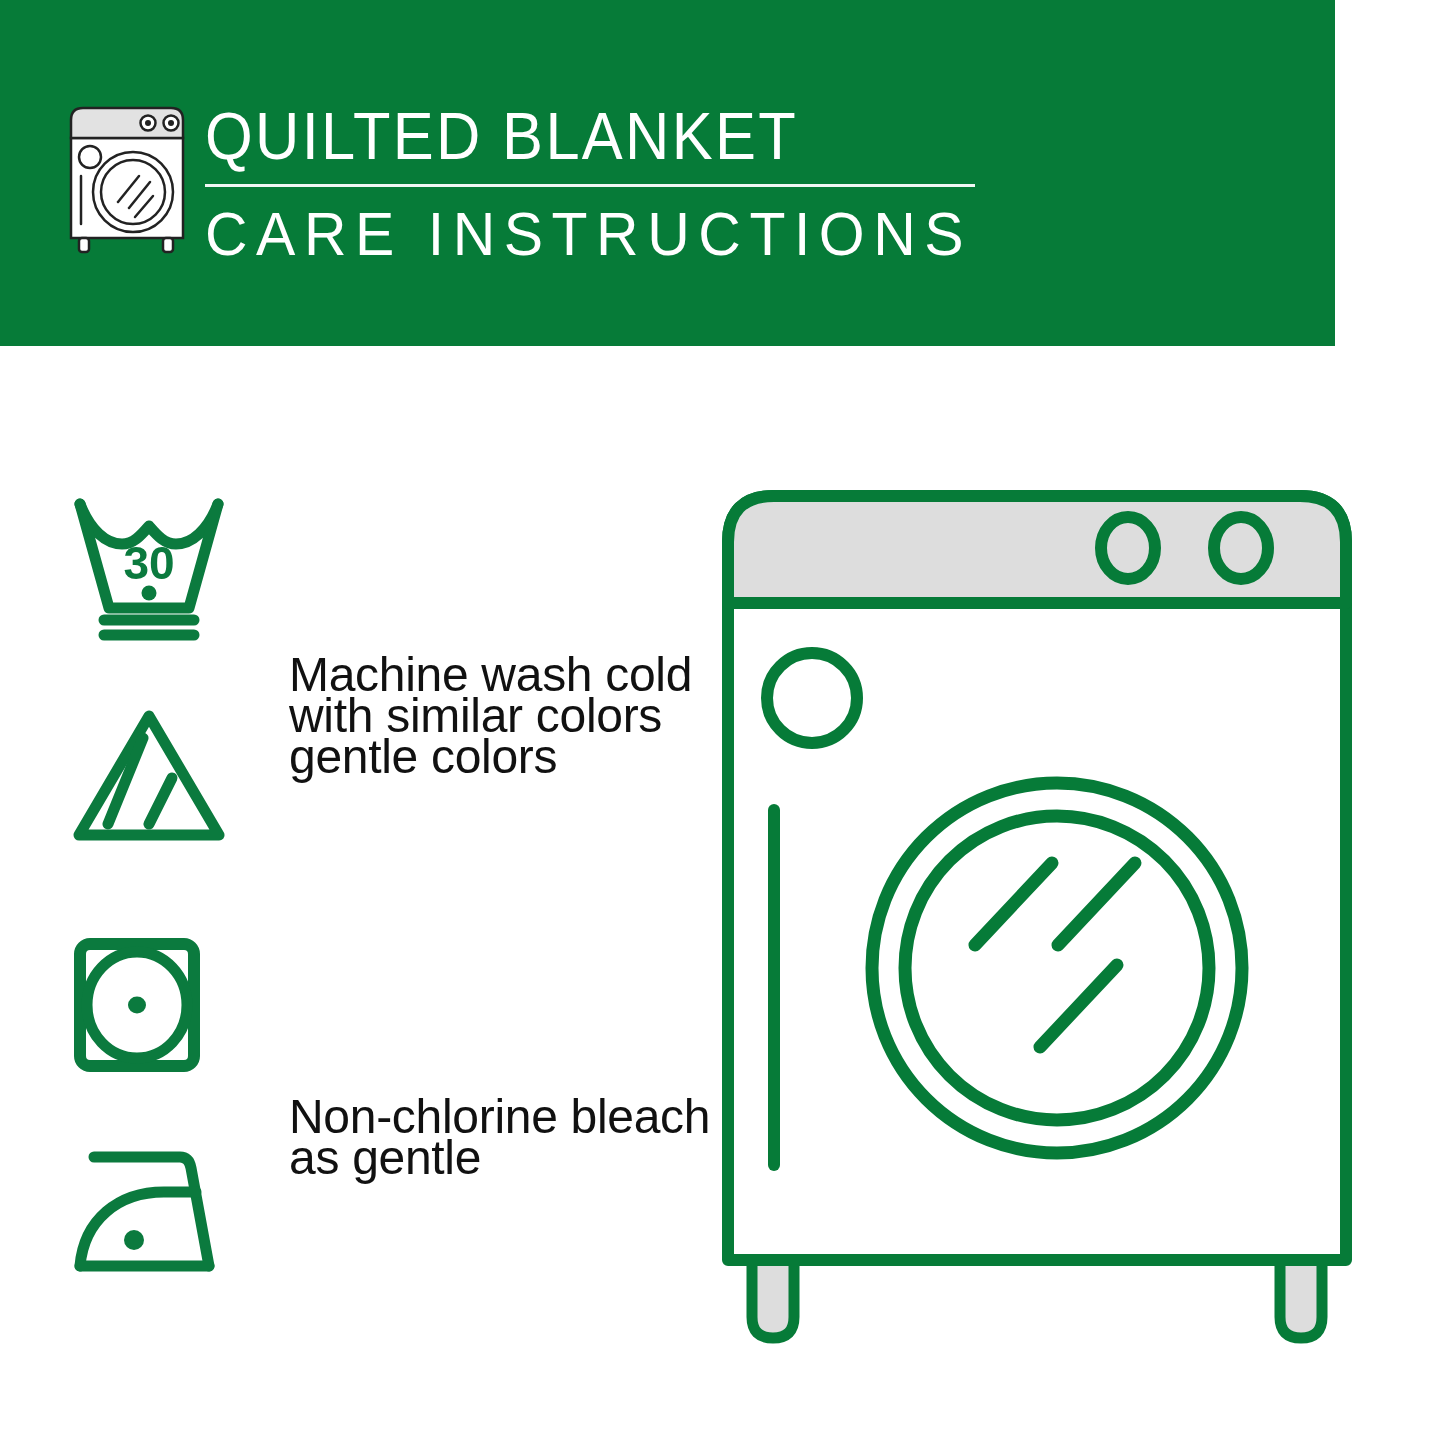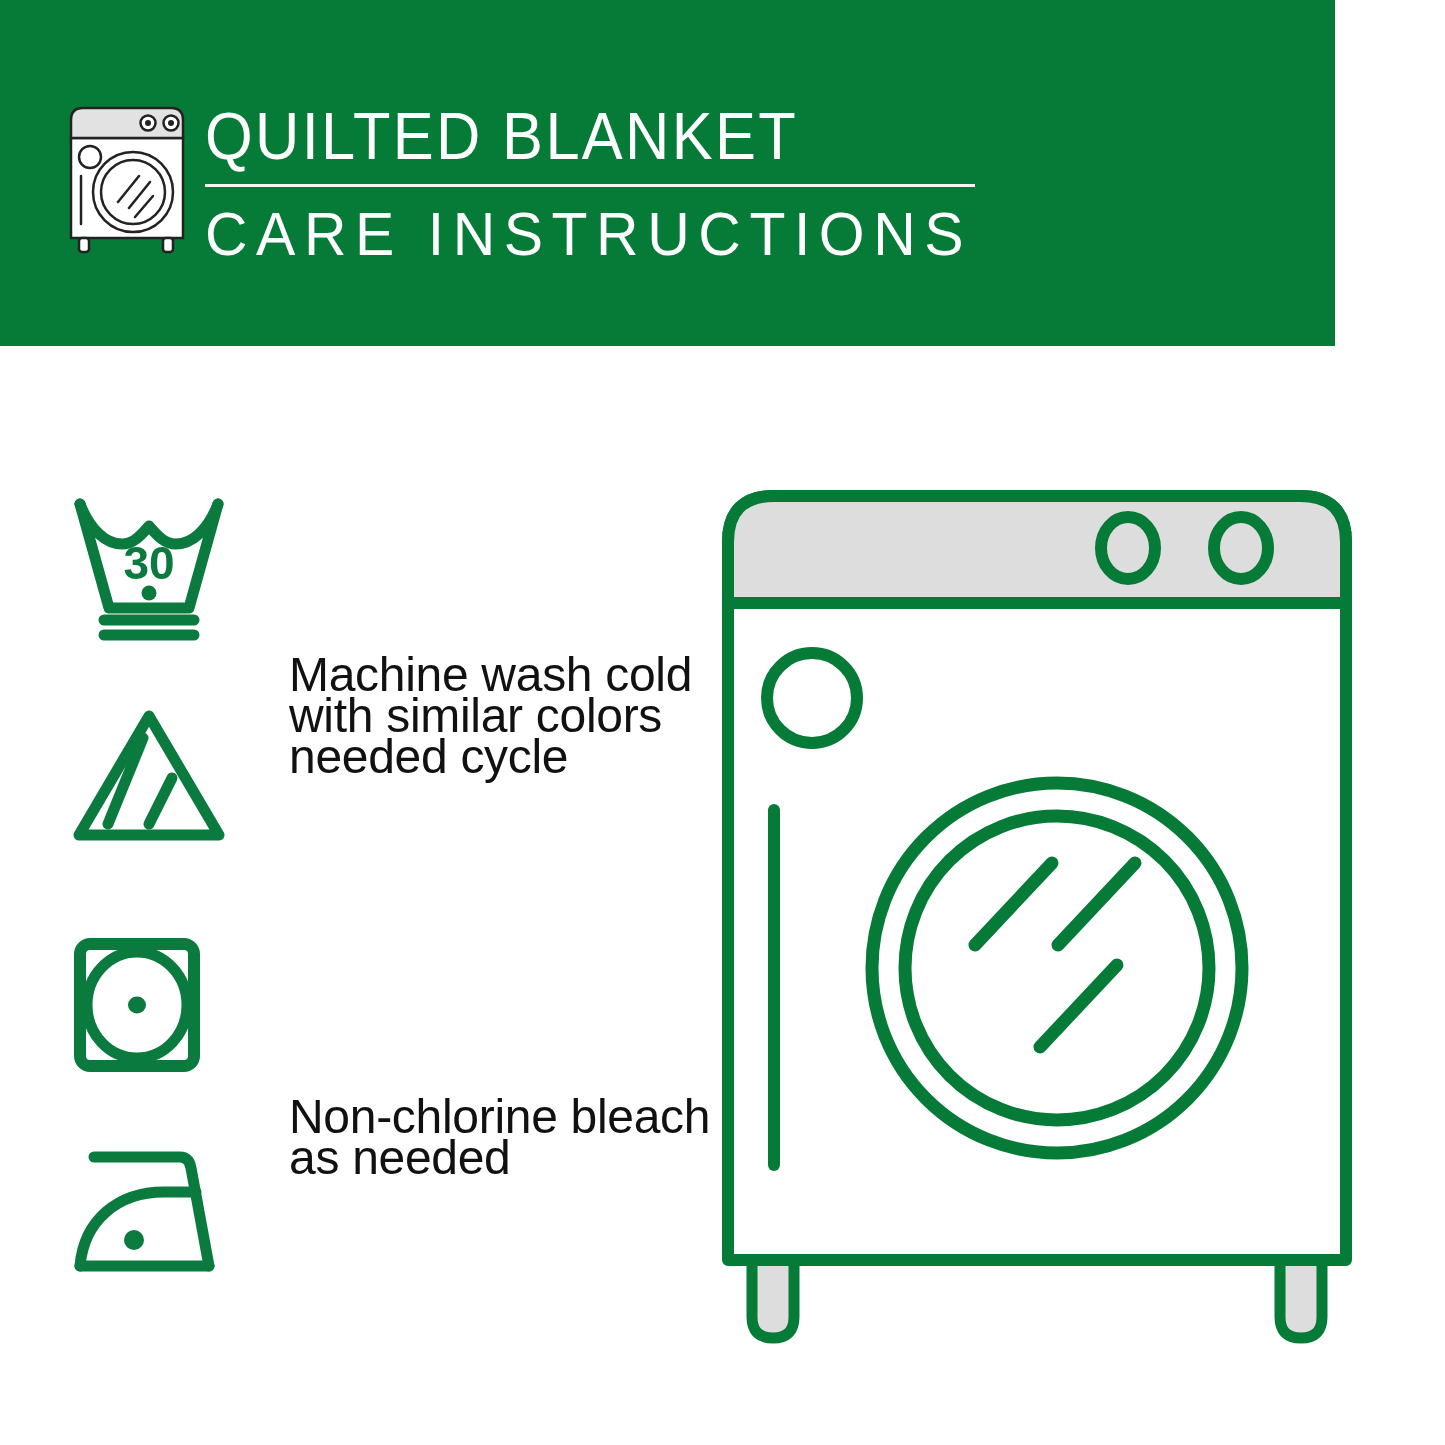--- a/index.html
+++ b/index.html
@@ -166,37 +166,37 @@
           <line x1="32" y1="139" x2="122" y2="139"></line>
         </g>
 
         <text x="77" y="83" text-anchor="middle" font-family="Liberation Sans, sans-serif" font-size="46" font-weight="700" fill="#0B7A3E">30</text>
 
         <circle cx="77" cy="97" r="7.5" fill="#0B7A3E"></circle>
       </svg>
       <div class="care-text wash-text">
         <span class="line">Machine wash cold</span>
         <span class="line">with similar colors</span>
-        <span class="line">needed cycle</span>
+        <span class="line">gentle colors</span>
       </div>
     </div>
 
     <div class="care-row row-bleach">
       <svg class="care-icon" width="155" height="135" viewBox="0 0 155 135">
 
         <path d="M 77 8 L 147 127 L 7 127 Z" fill="none" stroke="#0B7A3E" stroke-width="11" stroke-linejoin="round"></path>
 
         <g stroke="#0B7A3E" stroke-width="11" stroke-linecap="round">
           <line x1="71" y1="30" x2="36" y2="116"></line>
           <line x1="100" y1="70" x2="77" y2="116"></line>
         </g>
       </svg>
       <div class="care-text bleach-text">
         <span class="line">Non-chlorine bleach</span>
-        <span class="line">as needed</span>
+        <span class="line">as gentle</span>
       </div>
     </div>
 
     <div class="care-row row-dry">
       <svg class="care-icon" width="130" height="138" viewBox="0 0 130 138">
         <rect x="8" y="8" width="114" height="122" rx="10" ry="10" fill="none" stroke="#0B7A3E" stroke-width="12"></rect>
         <ellipse cx="65" cy="69" rx="50" ry="53" fill="none" stroke="#0B7A3E" stroke-width="11"></ellipse>
         <ellipse cx="65" cy="69" rx="9" ry="8.5" fill="#0B7A3E"></ellipse>
       </svg>
 

